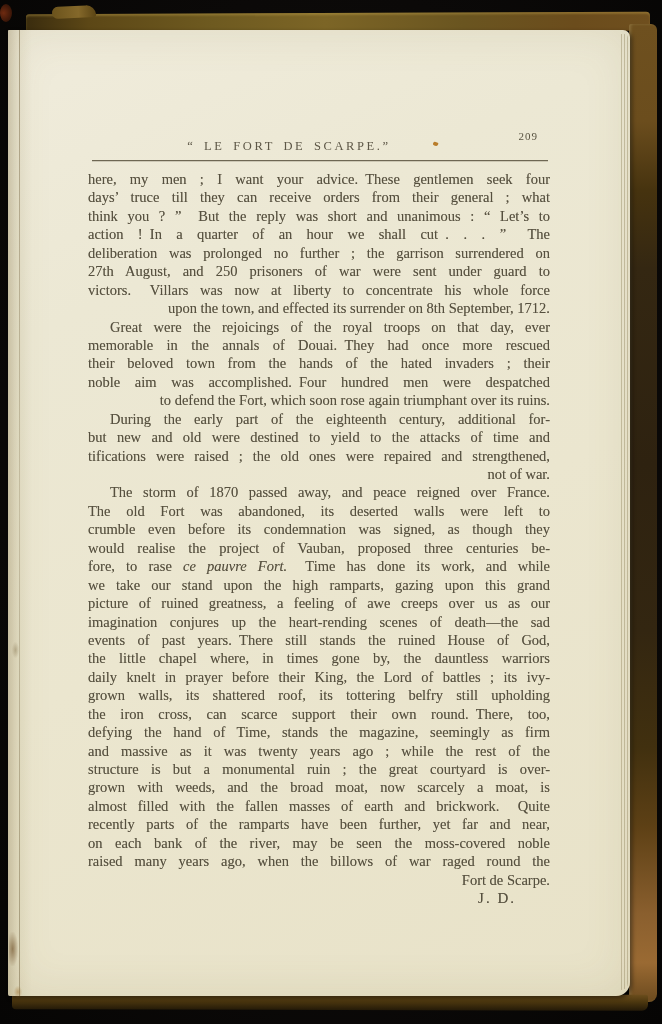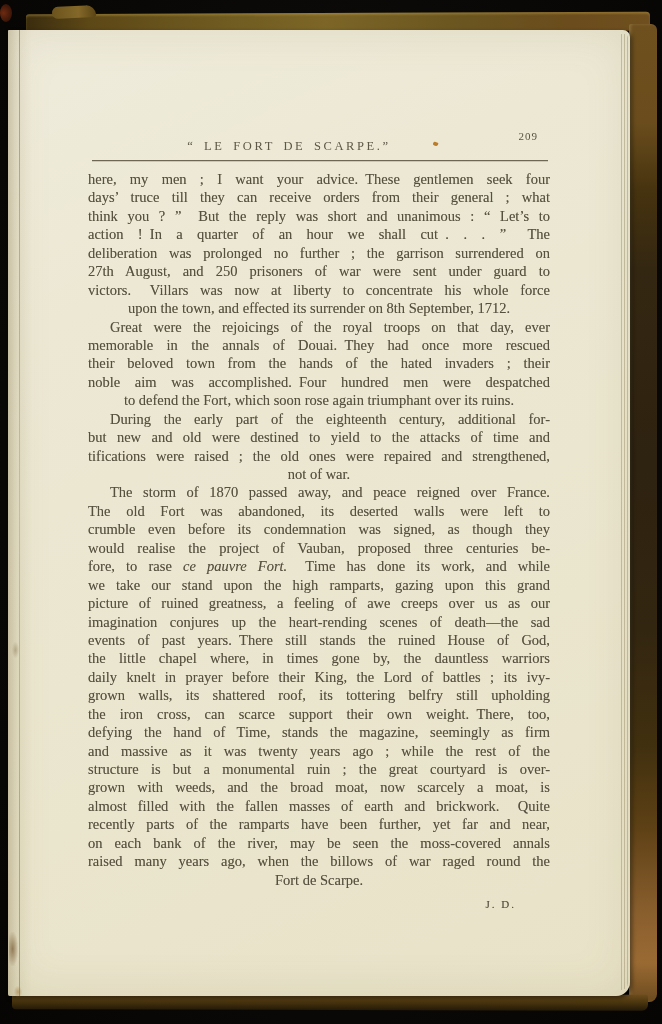--- a/index.html
+++ b/index.html
@@ -111,26 +111,26 @@
   .body-text {
     position: absolute; left: 80px; top: 140px; width: 462px;
     font-size: 14.5px; line-height: 18.45px;
     color: #56503f;
     text-shadow: 0 0 0.5px rgba(86,80,63,0.45);
   }
   .line {
     height: 18.45px; overflow: visible; white-space: normal;
     text-align: justify; text-align-last: justify;
   }
-  .line.last { text-align: center; text-align-last: auto; }
+  .line.last { text-align: right; text-align-last: auto; }
   .line.indent { text-indent: 22px; }
   .line i { font-style: italic; }
   .signature {
-    margin-top: 6px; text-align: right; padding-right: 34px;
-    font-size: 11px; letter-spacing: 2px; color: #56503f;
+    margin-top: 0; text-align: right; padding-right: 34px;
+    font-size: 15px; letter-spacing: 2px; color: #56503f;
   }
 </style>
 </head>
 <body>
 
 <div class="stage">
 
   <div class="cover-corner-speck"></div>
   <div class="cover-top"></div>
   <div class="cover-top-chunk"></div>
@@ -176,27 +176,27 @@
           <div class="line">crumble even before its condemnation was signed, as though they</div>
           <div class="line">would realise the project of Vauban, proposed three centuries be-</div>
           <div class="line">fore, to rase <i>ce pauvre Fort.</i>  Time has done its work, and while</div>
           <div class="line">we take our stand upon the high ramparts, gazing upon this grand</div>
           <div class="line">picture of ruined greatness, a feeling of awe creeps over us as our</div>
           <div class="line">imagination conjures up the heart-rending scenes of death—the sad</div>
           <div class="line">events of past years. There still stands the ruined House of God,</div>
           <div class="line">the little chapel where, in times gone by, the dauntless warriors</div>
           <div class="line">daily knelt in prayer before their King, the Lord of battles ; its ivy-</div>
           <div class="line">grown walls, its shattered roof, its tottering belfry still upholding</div>
-          <div class="line">the iron cross, can scarce support their own weight. There, too,</div>
+          <div class="line">the iron cross, can scarce support their own round. There, too,</div>
           <div class="line">defying the hand of Time, stands the magazine, seemingly as firm</div>
           <div class="line">and massive as it was twenty years ago ; while the rest of the</div>
           <div class="line">structure is but a monumental ruin ; the great courtyard is over-</div>
           <div class="line">grown with weeds, and the broad moat, now scarcely a moat, is</div>
           <div class="line">almost filled with the fallen masses of earth and brickwork.  Quite</div>
           <div class="line">recently parts of the ramparts have been further, yet far and near,</div>
-          <div class="line">on each bank of the river, may be seen the moss-covered annals</div>
+          <div class="line">on each bank of the river, may be seen the moss-covered noble</div>
           <div class="line">raised many years ago, when the billows of war raged round the</div>
           <div class="line last">Fort de Scarpe.</div>
           <div class="signature">J. D.</div>
         </div>
     </div>
   </div>
 </div>
 
 </body></html>

